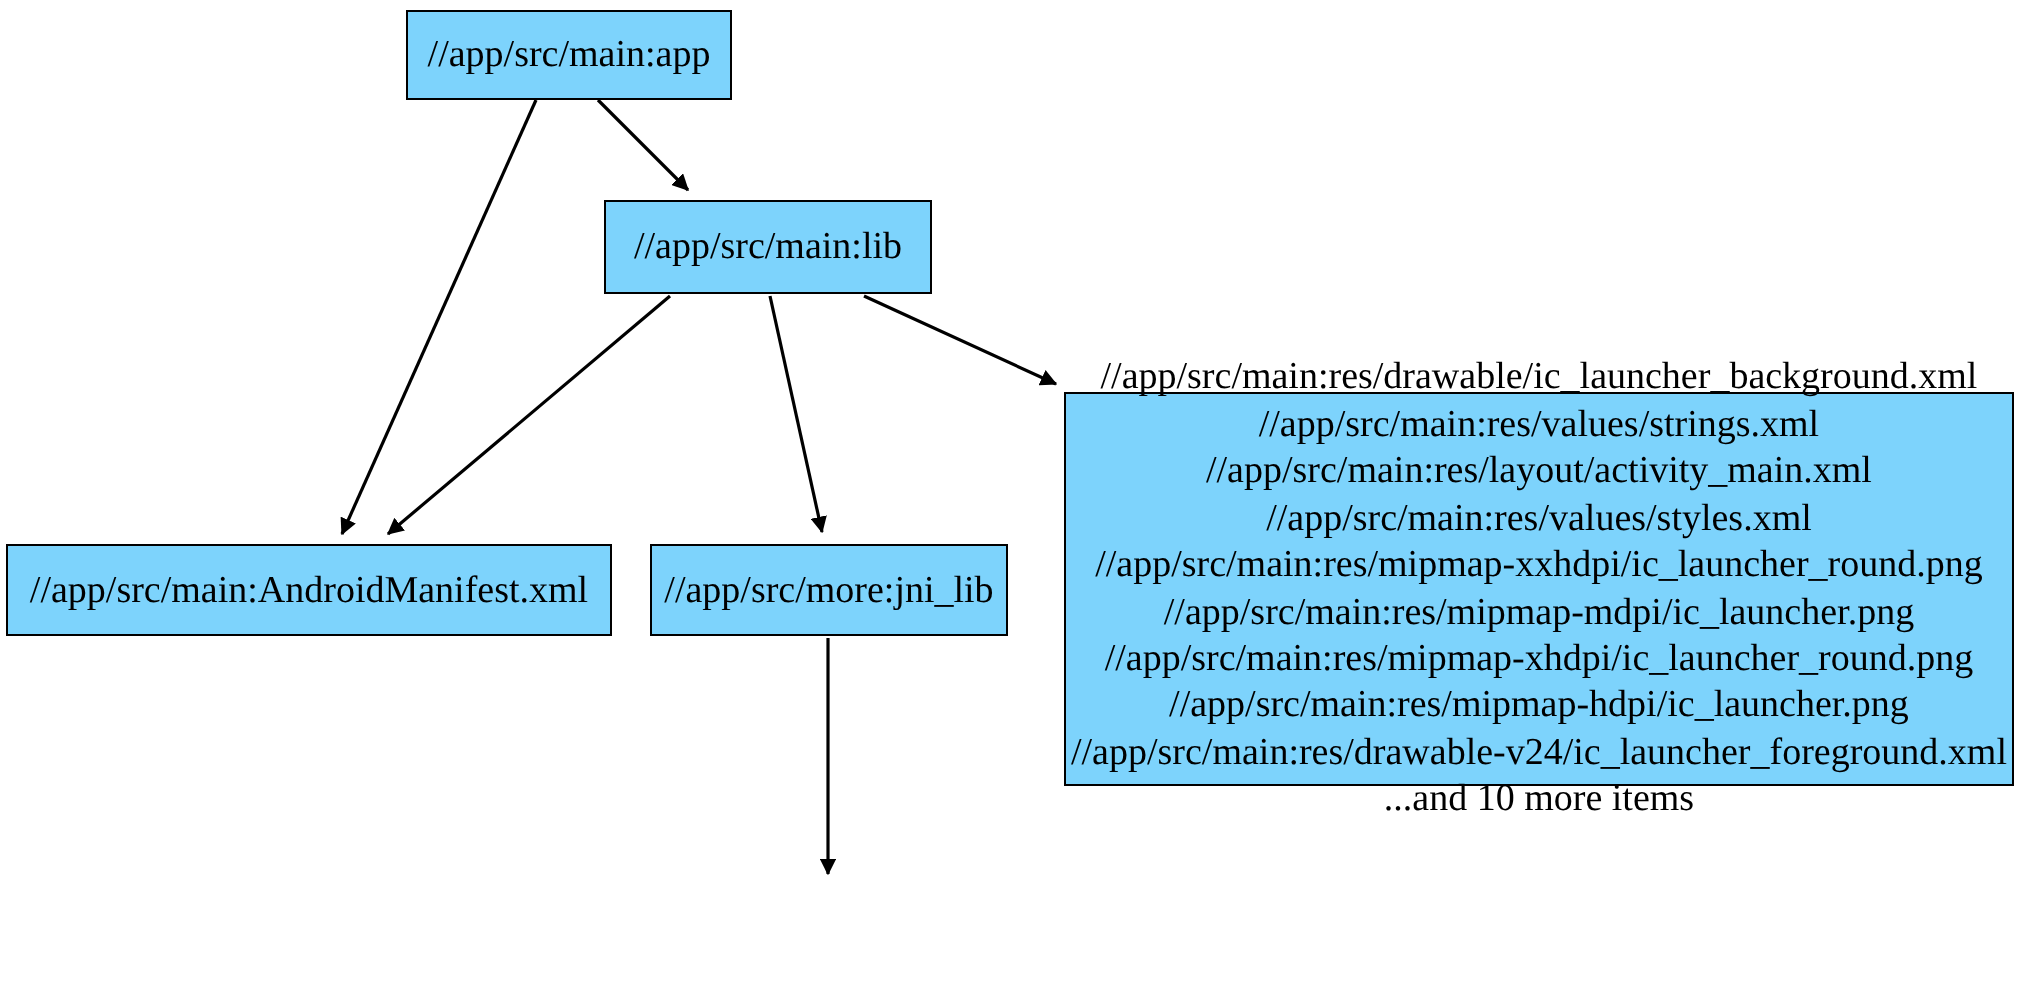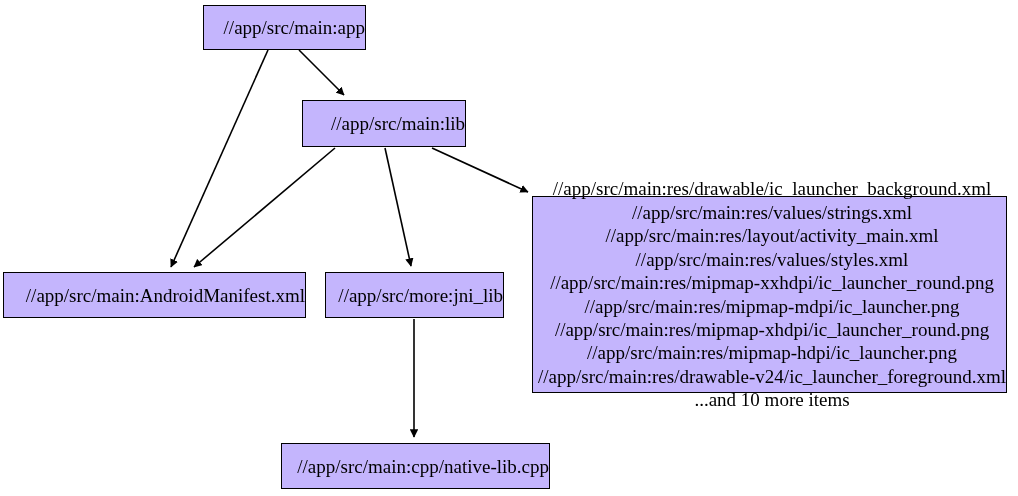--- a/index.html
+++ b/index.html
@@ -20,25 +20,25 @@
     left: 0;
     top: 0;
     width: 1018px;
     height: 496px;
     pointer-events: none;
   }
   .node {
     position: absolute;
     box-sizing: border-box;
     border: 1px solid #000000;
-    background: #c4b5fd;
+    background: #7dd3fc;
     color: #000000;
     display: flex;
     align-items: center;
-    justify-content: flex-end;
+    justify-content: center;
     text-align: center;
     white-space: pre;
     line-height: 1.0;
   }
   .node-label {
     display: block;
     white-space: pre;
     text-align: center;
     color: #000000;
   }
@@ -96,23 +96,20 @@
   </div>
 
   <div class="node n-manifest">
     <span class="node-label">//app/src/main:AndroidManifest.xml</span>
   </div>
 
   <div class="node n-jni">
     <span class="node-label">//app/src/more:jni_lib</span>
   </div>
 
-  <div class="node n-cpp">
-    <span class="node-label">//app/src/main:cpp/native-lib.cpp</span>
-  </div>
 
   <div class="node n-res">
     <span class="node-label">//app/src/main:res/drawable/ic_launcher_background.xml
 //app/src/main:res/values/strings.xml
 //app/src/main:res/layout/activity_main.xml
 //app/src/main:res/values/styles.xml
 //app/src/main:res/mipmap-xxhdpi/ic_launcher_round.png
 //app/src/main:res/mipmap-mdpi/ic_launcher.png
 //app/src/main:res/mipmap-xhdpi/ic_launcher_round.png
 //app/src/main:res/mipmap-hdpi/ic_launcher.png

